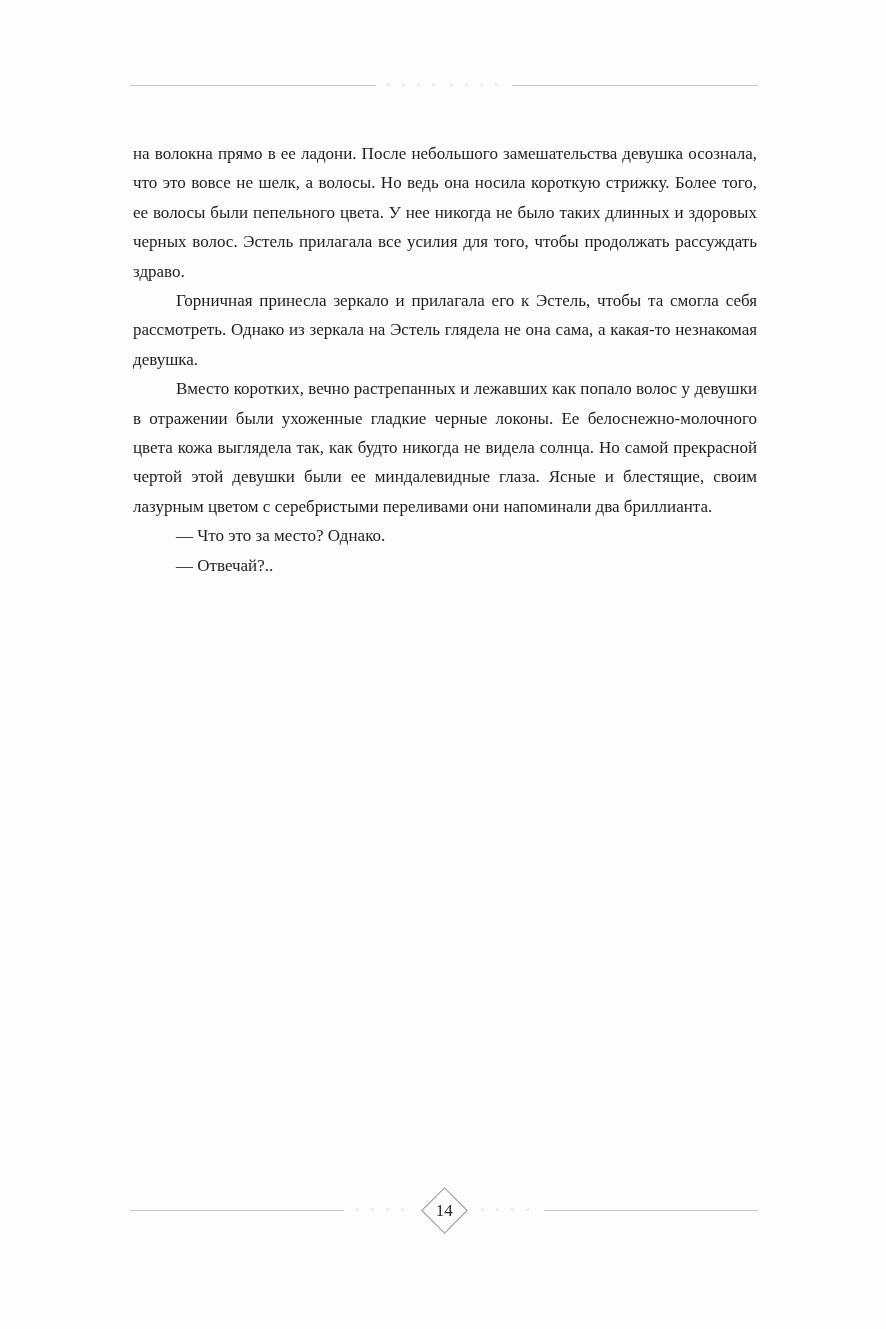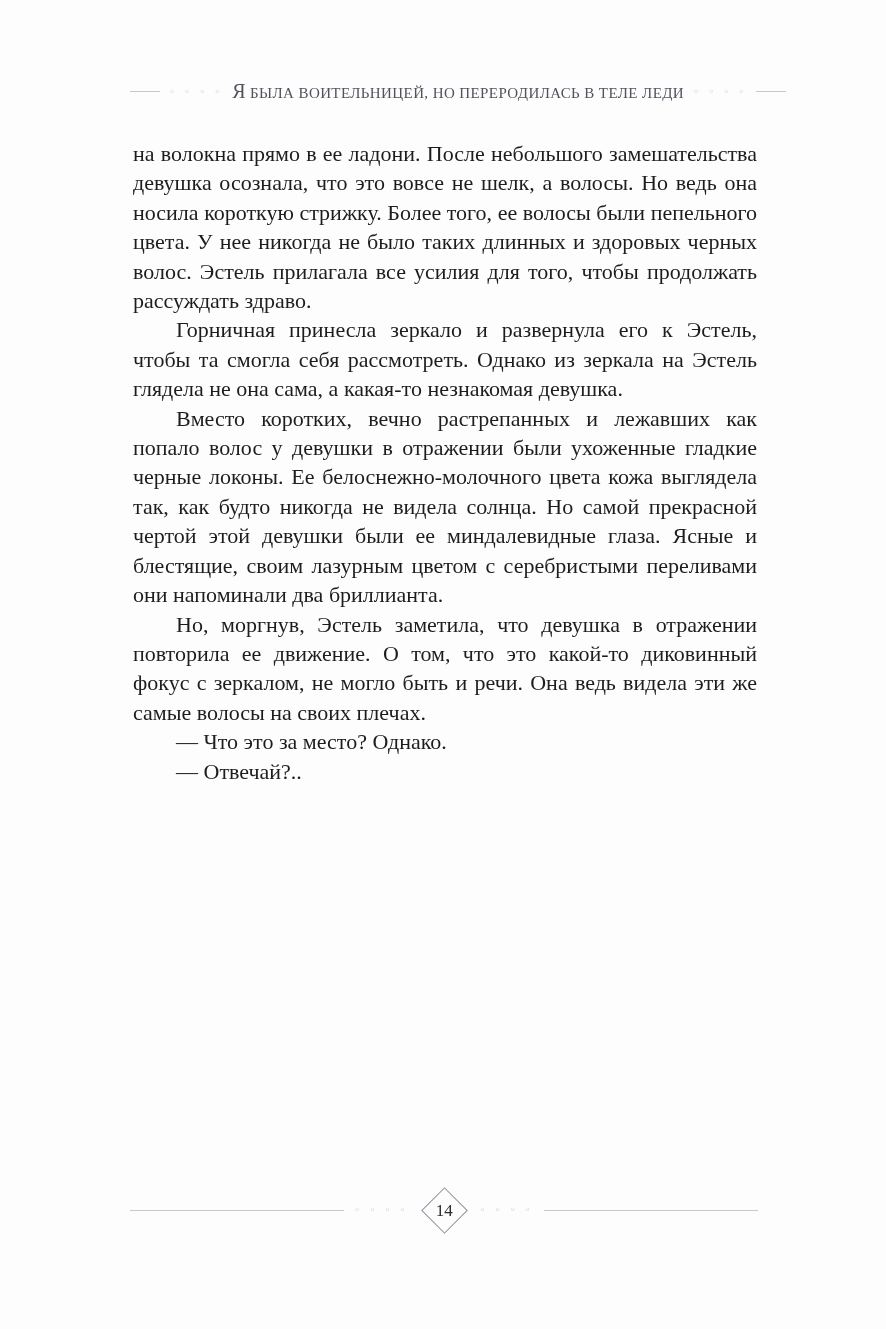--- a/index.html
+++ b/index.html
@@ -41,21 +41,21 @@
     font-size: 15px;
     letter-spacing: 0.4px;
     color: #56505c;
     white-space: nowrap;
   }
   .running-title::first-letter { font-size: 20px; }
   
   .page-body {
     position: absolute;
     top: 139px; left: 133px; width: 624px;
-    font-size: 22px;
+    font-size: 17px;
     line-height: 29.4px;
     color: #1d1d20;
     text-align: justify;
     -webkit-hyphens: auto;
     hyphens: auto;
   }
   .page-body p { margin: 0; }
   .page-body p.indent { text-indent: 43px; }
   
   .page-footer {
@@ -79,30 +79,28 @@
   }
 </style>
 </head>
 <body>
 
 <div class="page">
 
   <header class="page-header">
     <span class="rule"></span>
     <span class="ornament">◦ ◦ ◦ ◦</span>
-    <h1 class="running-title">Я БЫЛА ВОИТЕЛЬНИЦЕЙ, НО ПЕРЕРОДИЛАСЬ В ТЕЛЕ ЛЕДИ</h1>
     <span class="ornament">◦ ◦ ◦ ◦</span>
     <span class="rule"></span>
   </header>
 
   <main class="page-body">
       <p>на волокна прямо в ее ладони. После небольшого замешательства девушка осознала, что это вовсе не шелк, а волосы. Но ведь она носила короткую стрижку. Более того, ее волосы были пепельного цвета. У нее никогда не было таких длинных и здоровых черных волос. Эстель прилагала все усилия для того, чтобы продолжать рассуждать здраво.</p>
-      <p class="indent">Горничная принесла зеркало и развернула его к Эстель, чтобы та смогла себя рассмотреть. Однако из зеркала на Эстель глядела не она сама, а какая-то незнакомая девушка.</p>
+      <p class="indent">Горничная принесла зеркало и прилагала его к Эстель, чтобы та смогла себя рассмотреть. Однако из зеркала на Эстель глядела не она сама, а какая-то незнакомая девушка.</p>
       <p class="indent">Вместо коротких, вечно растрепанных и лежавших как попало волос у девушки в отражении были ухоженные гладкие черные локоны. Ее белоснежно-молочного цвета кожа выглядела так, как будто никогда не видела солнца. Но самой прекрасной чертой этой девушки были ее миндалевидные глаза. Ясные и блестящие, своим лазурным цветом с серебристыми переливами они напоминали два бриллианта.</p>
-      <p class="indent">Но, моргнув, Эстель заметила, что девушка в отражении повторила ее движение. О том, что это какой-то диковинный фокус с зеркалом, не могло быть и речи. Она ведь видела эти же самые волосы на своих плечах.</p>
       <p class="indent">— Что это за место? Однако.</p>
       <p class="indent">— Отвечай?..</p>
     </main>
 
   <footer class="page-footer">
     <span class="rule"></span>
     <span class="ornament">◦ ◦ ◦ ◦</span>
     <span class="diamond">
       <span class="page-number">14</span>
     </span>

